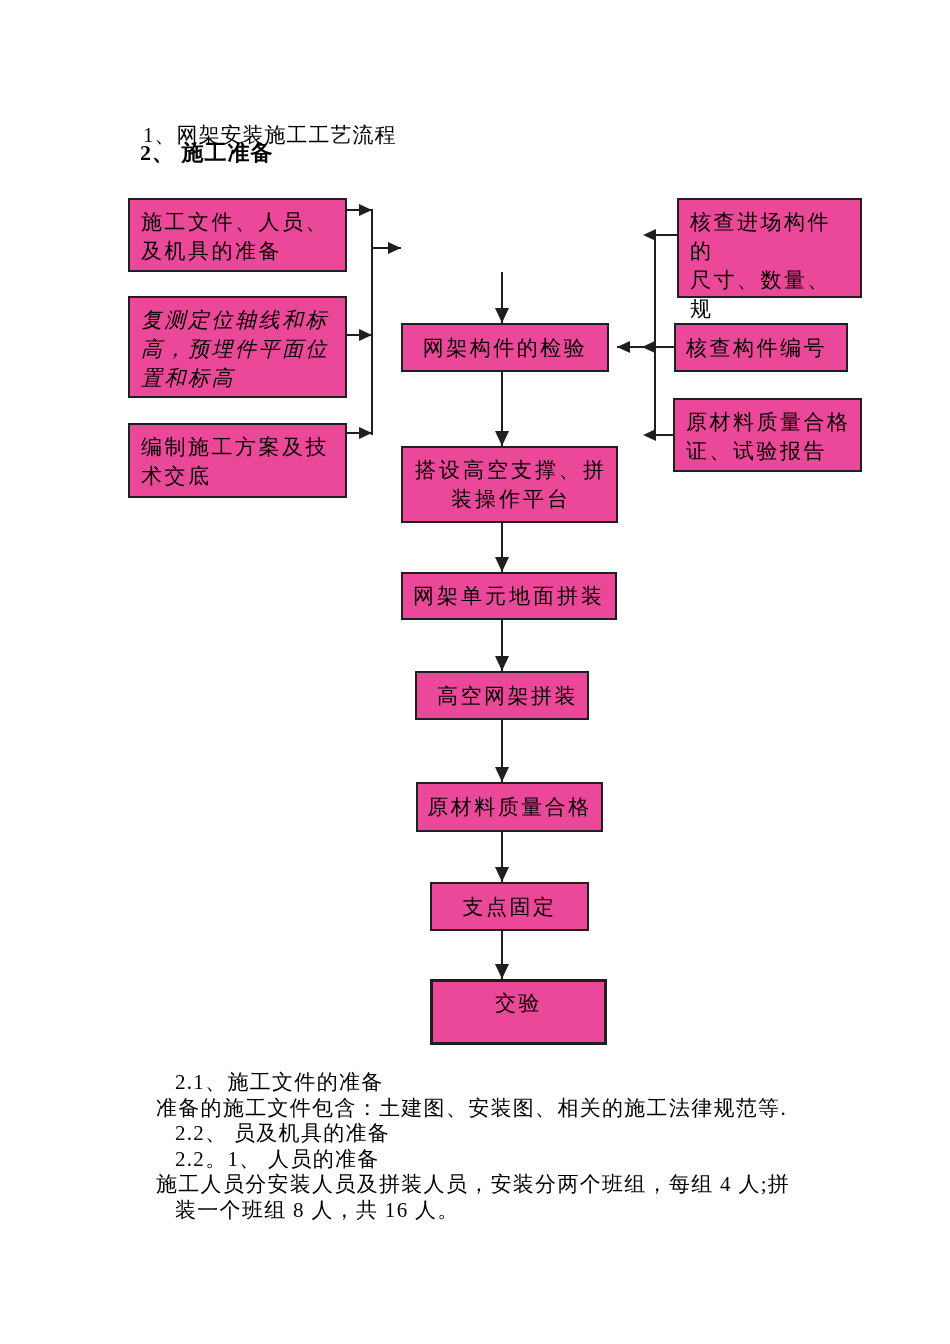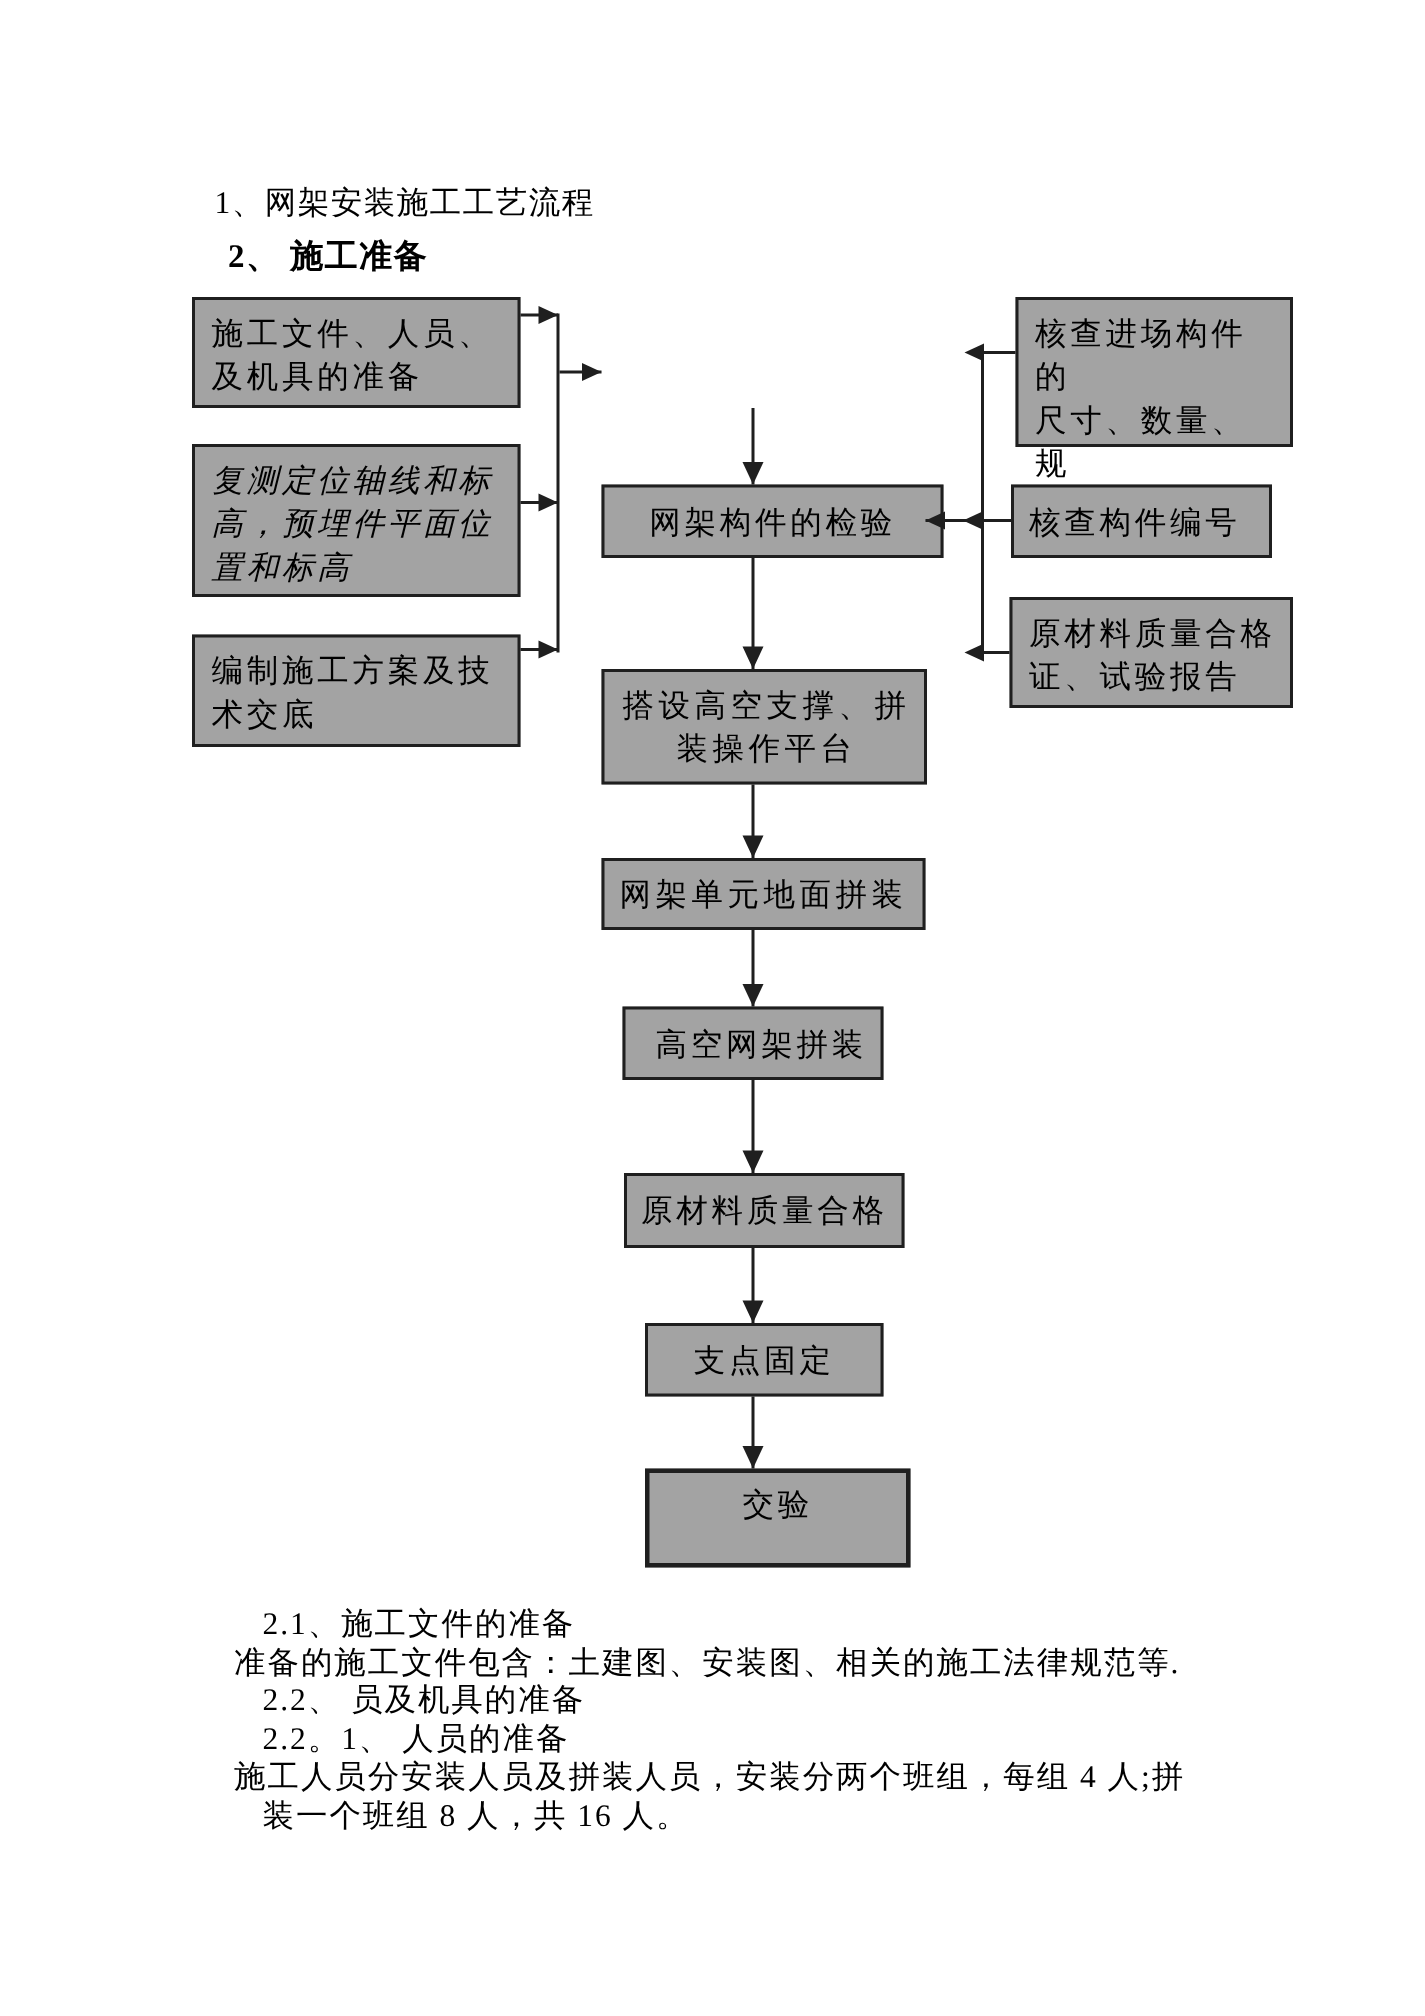--- a/index.html
+++ b/index.html
@@ -8,21 +8,21 @@
     width:950px; height:1344px;
     font-family:"Liberation Serif","DejaVu Serif",serif;
     color:#000;
   }
   .page { position:relative; width:950px; height:1344px; background:#ffffff; overflow:hidden; }
 
   .heading { position:absolute; font-size:21px; letter-spacing:1px; white-space:nowrap; }
   .heading.bold { font-size:22px; font-weight:bold; }
 
   .box {
-    position:absolute; border:2px solid #1f1f1f; background:#a3a3a3;
+    position:absolute; border:2px solid #1f1f1f; background:#ec4899;
     font-size:21px; letter-spacing:2.5px; color:#000;
   }
   .box.pad { padding:8px 8px 0 11px; line-height:29px; }
   .box.center { display:flex; align-items:center; justify-content:center; text-align:center; }
   .box.topcenter { display:flex; justify-content:center; align-items:flex-start; padding-top:7px; border-width:3px; }
   .box.leftmid { display:flex; align-items:center; justify-content:flex-start; padding-left:10px; }
   .ls3 { letter-spacing:3px; }
 
   .hline { position:absolute; height:2px; background:#1f1f1f; }
   .vline { position:absolute; width:2px; background:#1f1f1f; }
@@ -33,37 +33,37 @@
   .arrow.down  { border-left:7px solid transparent; border-right:7px solid transparent; border-top:15px solid #1f1f1f; }
 
   .note { position:absolute; font-size:21px; letter-spacing:1.3px; white-space:nowrap; }
 </style>
 </head>
 <body>
 
 <div class="page">
 
   <div class="heading" style="left:143px; top:121px;">1、网架安装施工工艺流程</div>
-  <div class="heading bold" style="left:140px; top:156px;margin-left:12px;">2、 施工准备</div>
+  <div class="heading bold" style="left:140px; top:138px;">2、 施工准备</div>
 
   <div class="box pad" style="left:128px; top:198px; width:219px; height:74px;">
     <div>施工文件、人员、</div>
     <div>及机具的准备</div>
   </div>
   <div class="box pad" style="left:128px; top:296px; width:219px; height:102px;font-style:italic;">
     <div>复测定位轴线和标</div>
     <div>高，预埋件平面位</div>
     <div>置和标高</div>
   </div>
   <div class="box pad" style="left:128px; top:423px; width:219px; height:75px;">
     <div>编制施工方案及技</div>
     <div>术交底</div>
   </div>
 
-  <div class="box center" style="left:401px; top:323px; width:228px; height:49px;">
+  <div class="box center" style="left:401px; top:323px; width:208px; height:49px;">
     <span>网架构件的检验</span>
   </div>
   <div class="box pad ls3" style="left:401px; top:446px; width:217px; height:77px;text-align:center;">
     <div>搭设高空支撑、拼</div>
     <div>装操作平台</div>
   </div>
   <div class="box center ls3" style="left:401px; top:572px; width:216px; height:48px;">
     <span>网架单元地面拼装</span>
   </div>
   <div class="box center" style="left:415px; top:671px; width:174px; height:49px;padding-left:11px;">

